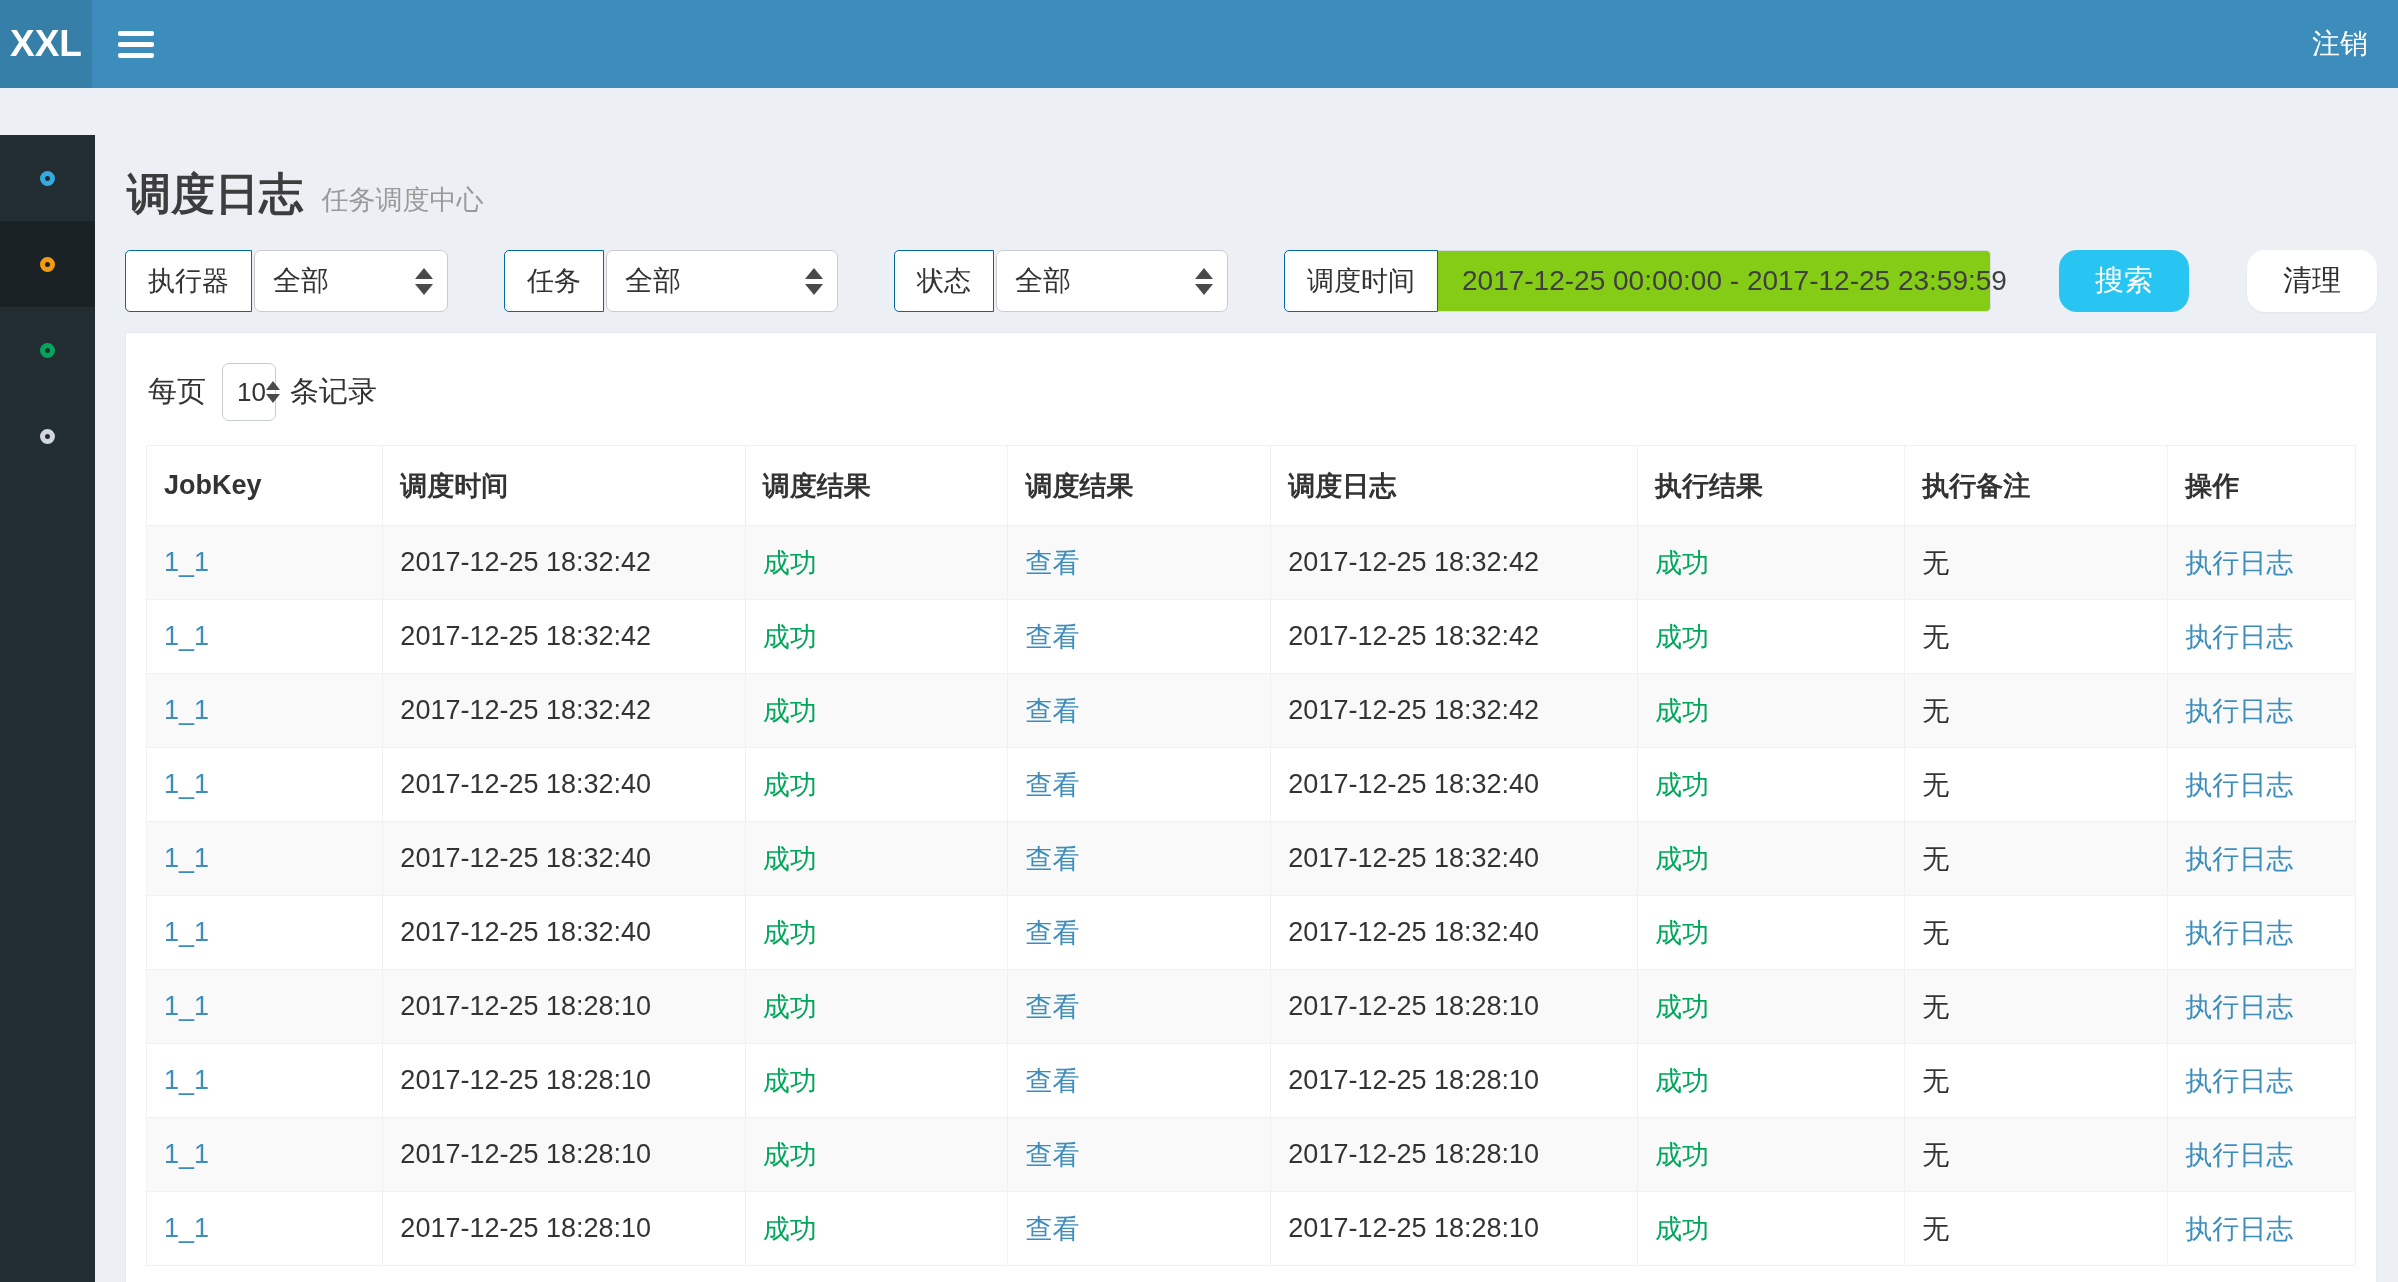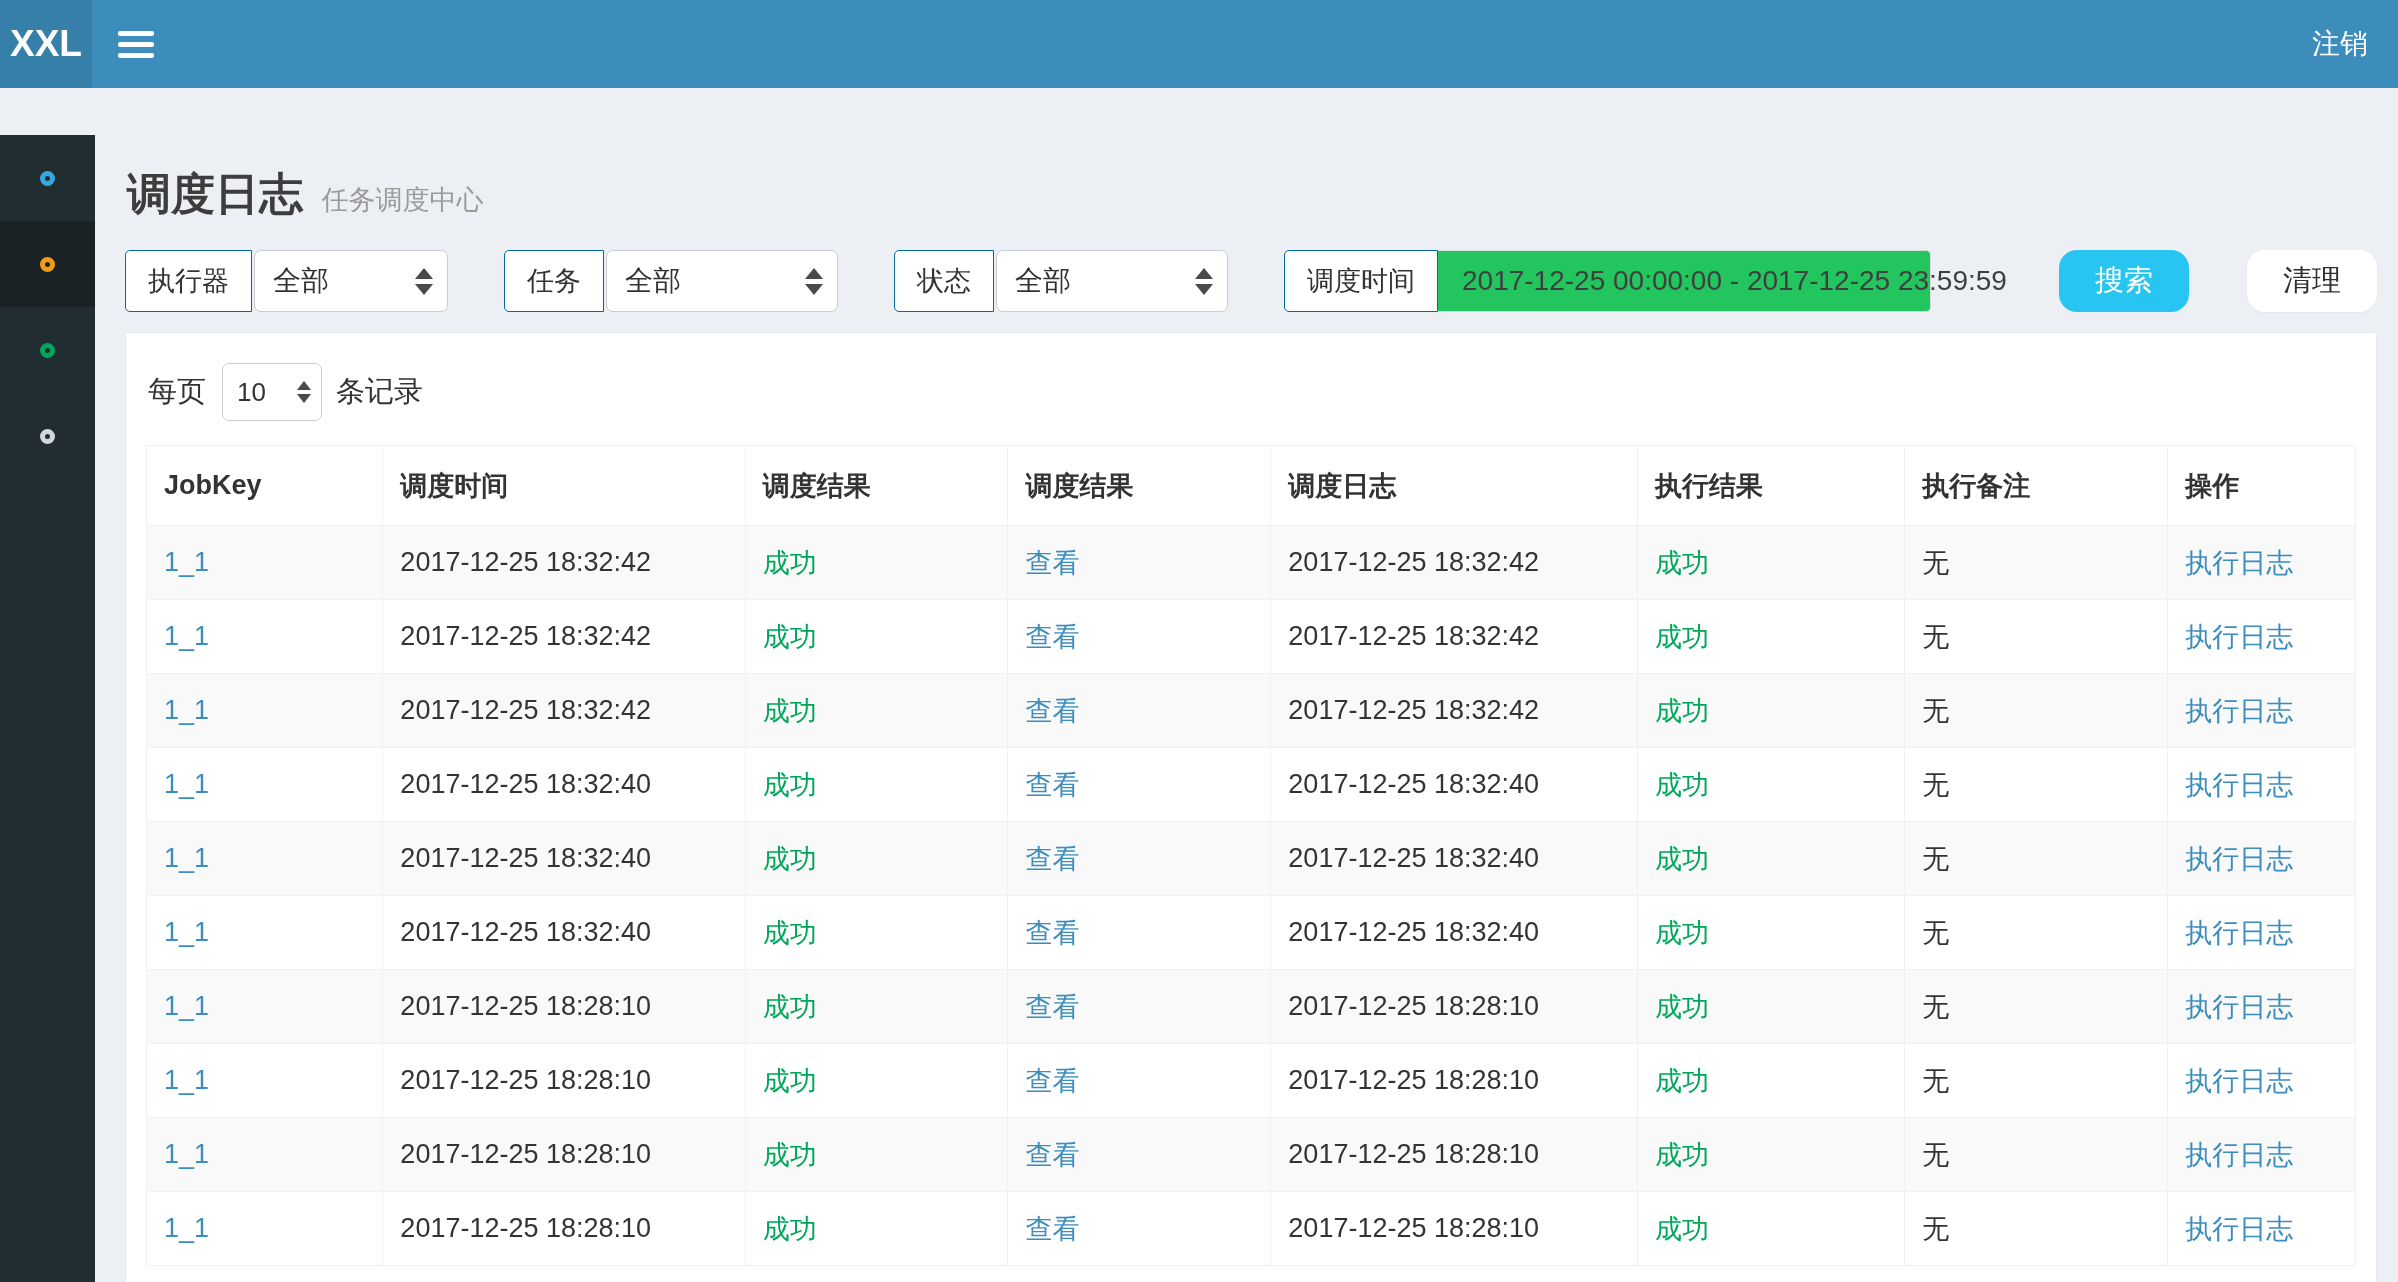--- a/index.html
+++ b/index.html
@@ -44,33 +44,33 @@
   .select {
     background: #fff; border: 1px solid #c9cdd2; border-radius: 7px; margin-left: 2px;
     display: flex; align-items: center; justify-content: space-between;
     padding: 0 14px 0 18px; font-size: 28px; color: #333; cursor: pointer;
   }
   .arrows { display: flex; flex-direction: column; align-items: center; }
   .arrows i { display: block; width: 0; height: 0; border-left: 9px solid transparent; border-right: 9px solid transparent; }
   .arrows .up { border-bottom: 11px solid #4a4a4a; margin-bottom: 5px; }
   .arrows .down { border-top: 11px solid #4a4a4a; }
   .time-input {
-    width: 493px; background: #22c55e; border: 1px solid #dadde0; border-left: none;
+    width: 553px; background: #84cc16; border: 1px solid #dadde0; border-left: none;
     border-radius: 0 5px 5px 0; display: flex; align-items: center; padding: 4px 24px;
     font-size: 28px; color: #3f3f3f; white-space: nowrap; cursor: text;
   }
   .btn { height: 62px; border: none; border-radius: 18px; font-size: 29px; font-family: inherit;
          display: flex; align-items: center; justify-content: center; cursor: pointer; }
   .btn-search { width: 130px; margin-left: auto; background: #29c5f2; color: #fff; }
   .btn-clear  { width: 130px; margin-left: 58px; background: #fff; color: #2f2f2f; box-shadow: 0 1px 2px rgba(0,0,0,0.05); }
 
   
   .panel { background: #fff; border: 1px solid #e7ebef; padding: 18px 20px 26px; min-height: 1010px; }
   .pagesize { display: flex; align-items: center; gap: 14px; font-size: 29px; padding: 12px 2px 24px; }
-  .pagesize .select { height: 58px; width: 100px; padding: 0 10px 0 14px; font-size: 26px; }
+  .pagesize .select { height: 58px; width: 54px; padding: 0 10px 0 14px; font-size: 26px; }
   .pagesize .arrows i { border-left-width: 7px; border-right-width: 7px; }
   .pagesize .arrows .up { border-bottom-width: 9px; margin-bottom: 4px; }
   .pagesize .arrows .down { border-top-width: 9px; }
 
   
   table { width: 100%; border-collapse: collapse; font-size: 27px; table-layout: fixed; }
   th { text-align: left; font-weight: 700; height: 80px; padding: 0 24px 0 17px; border: 1px solid #f1f1f1; color: #333; }
   td { height: 74px; padding: 0 10px 0 17px; border: 1px solid #f1f1f1; color: #333; overflow: hidden; white-space: nowrap; }
   tbody tr:nth-child(odd) { background: #f9f9f9; }
   .cell-link { color: #3c8dbc; cursor: pointer; }

